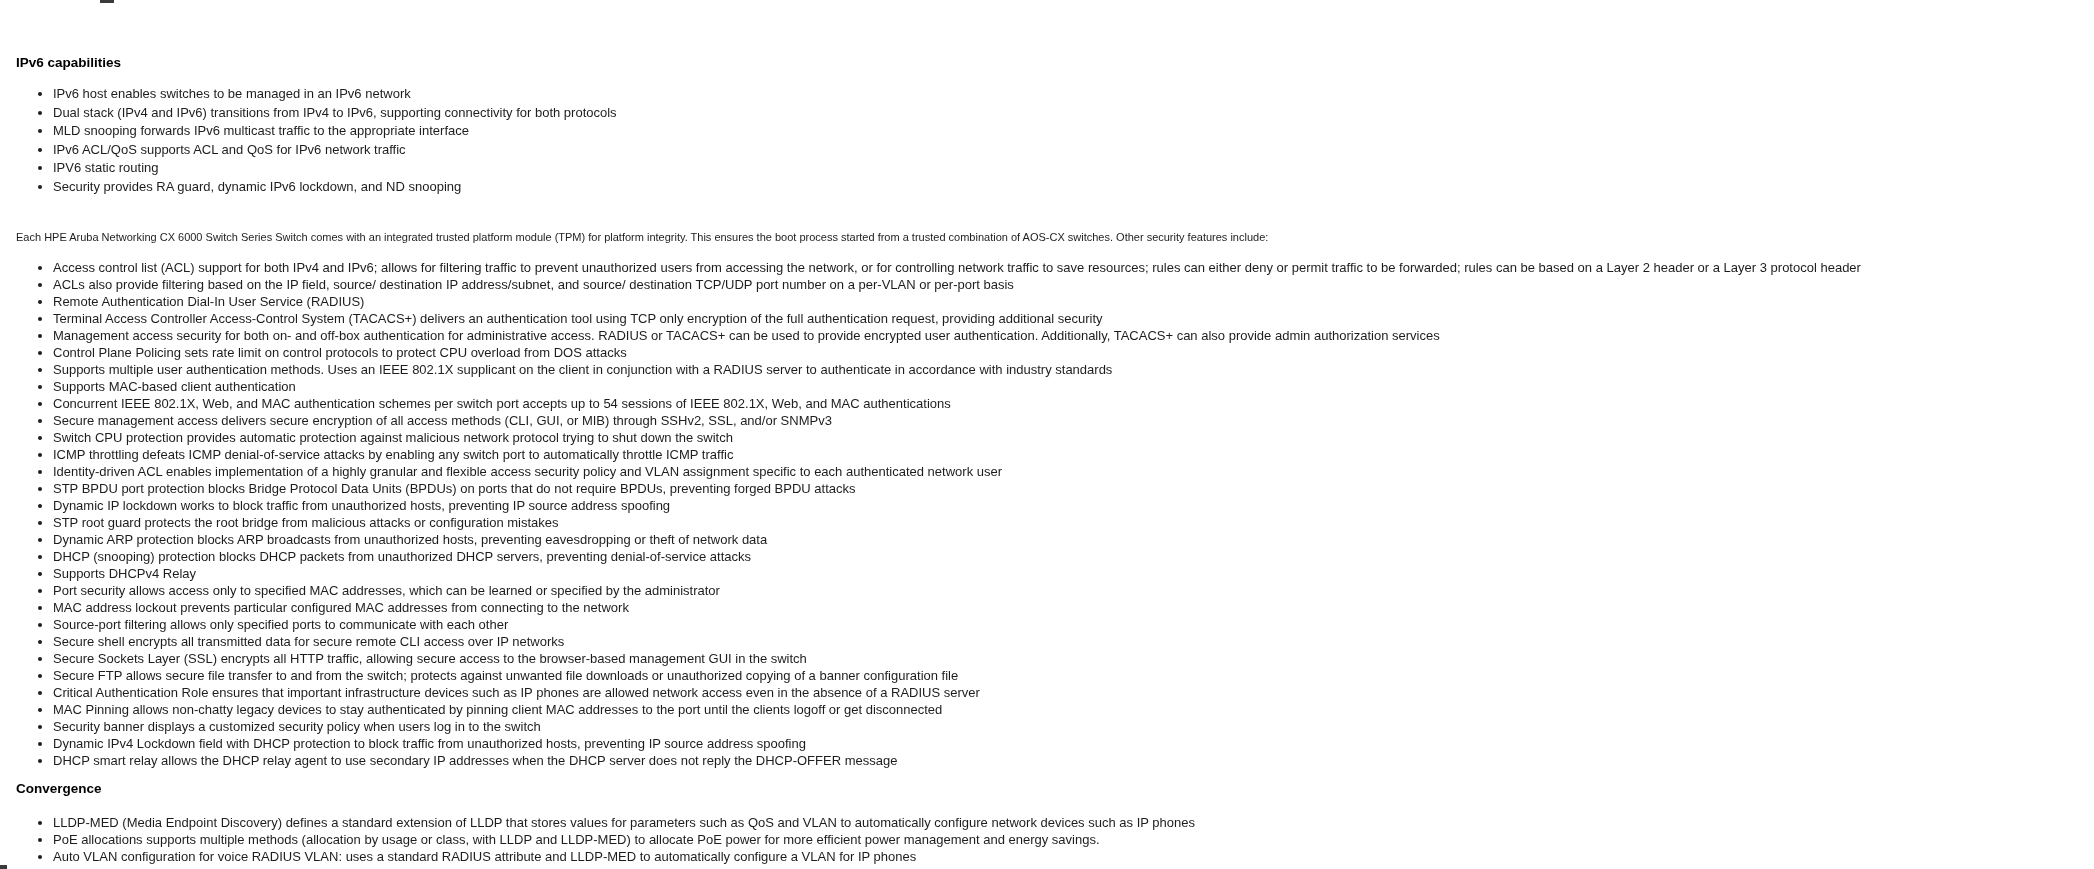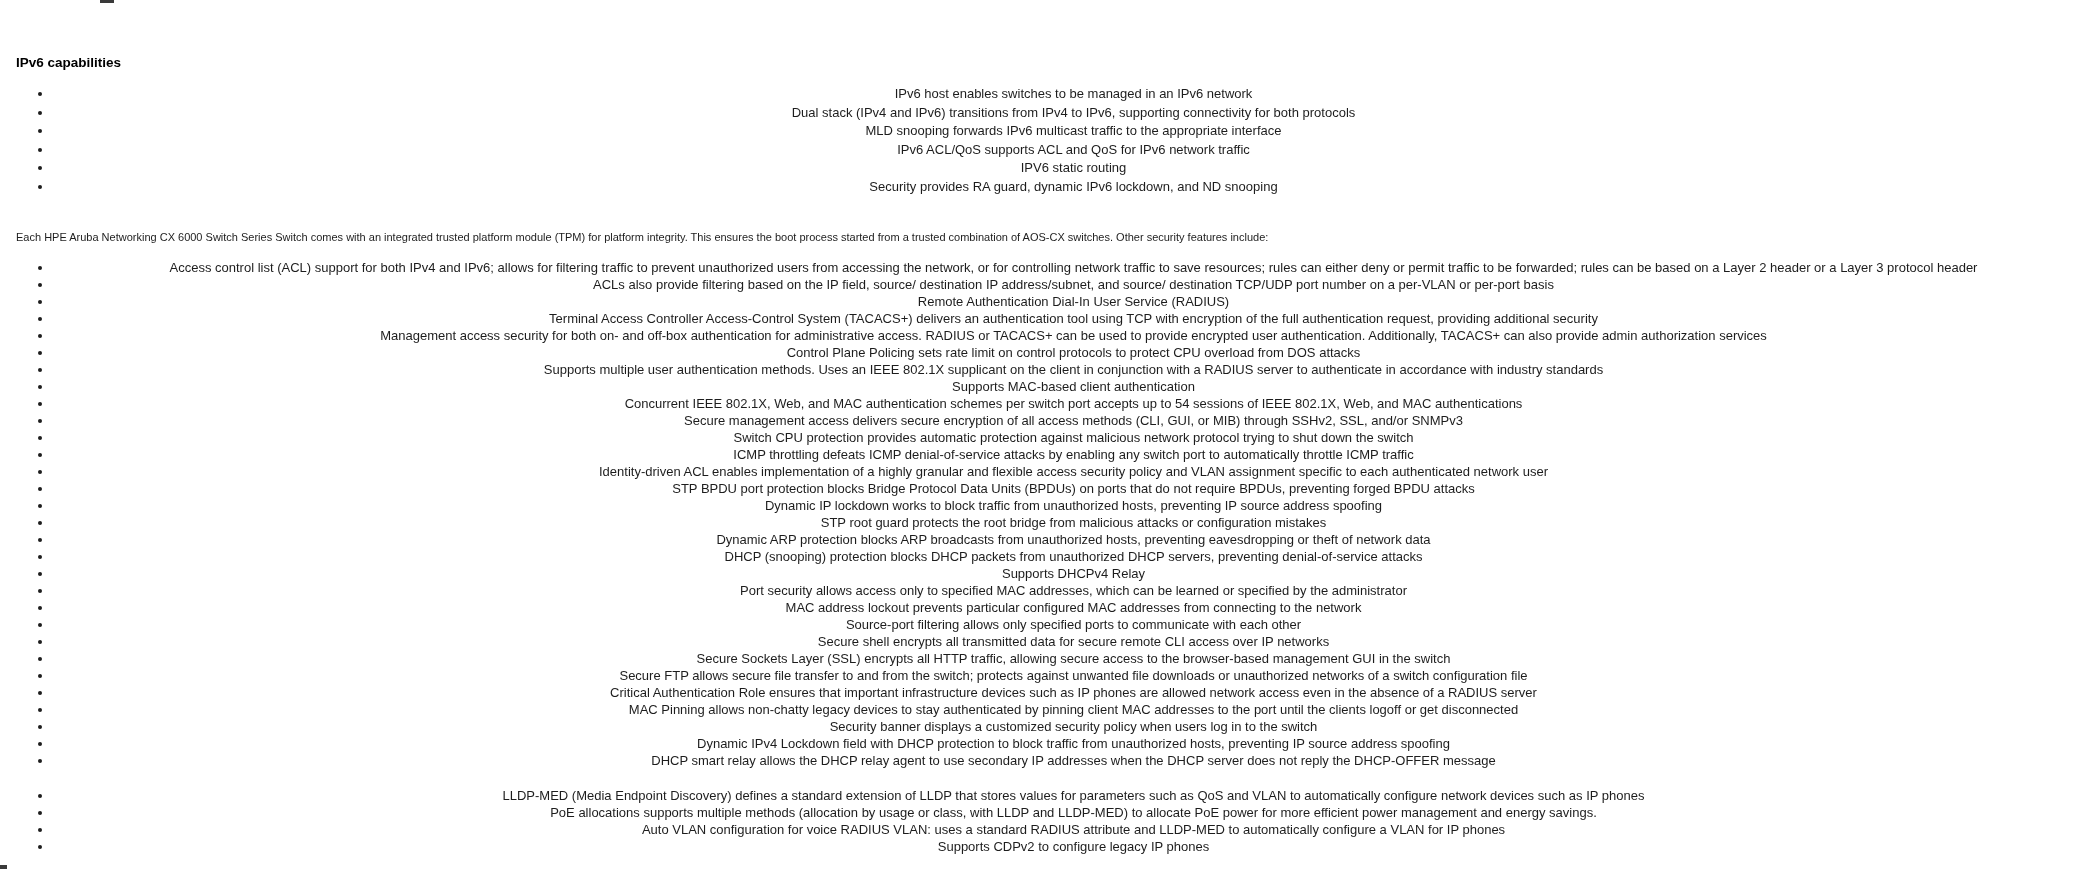--- a/index.html
+++ b/index.html
@@ -34,21 +34,20 @@
   }
   .bullet-list {
     list-style: disc outside;
     margin: 0;
     padding-left: 37px;
   }
   .bullet-item {
     font-size: 13px;
     line-height: 17px;
     white-space: nowrap;
-    text-align: center;
   }
   #section-ipv6 .bullet-list { margin-top: 15px; }
   #section-ipv6 .bullet-item { line-height: 18.6px; }
   #section-security { margin-top: 32px; }
   #section-security .bullet-list { margin-top: 13px; }
   #section-convergence { margin-top: 13px; }
   #section-convergence .bullet-list { margin-top: 18px; }
   
   .artifact-top {
     position: absolute;
@@ -86,51 +85,52 @@
         <li class="bullet-item">Security provides RA guard, dynamic IPv6 lockdown, and ND snooping</li>
       </ul>
   </section>
 
   <section id="section-security">
     <p class="section-intro">Each HPE Aruba Networking CX 6000 Switch Series Switch comes with an integrated trusted platform module (TPM) for platform integrity. This ensures the boot process started from a trusted combination of AOS-CX switches. Other security features include:</p>
     <ul class="bullet-list">
         <li class="bullet-item">Access control list (ACL) support for both IPv4 and IPv6; allows for filtering traffic to prevent unauthorized users from accessing the network, or for controlling network traffic to save resources; rules can either deny or permit traffic to be forwarded; rules can be based on a Layer 2 header or a Layer 3 protocol header</li>
         <li class="bullet-item">ACLs also provide filtering based on the IP field, source/ destination IP address/subnet, and source/ destination TCP/UDP port number on a per-VLAN or per-port basis</li>
         <li class="bullet-item">Remote Authentication Dial-In User Service (RADIUS)</li>
-        <li class="bullet-item">Terminal Access Controller Access-Control System (TACACS+) delivers an authentication tool using TCP with encryption of the full authentication request, providing additional security</li>
+        <li class="bullet-item">Terminal Access Controller Access-Control System (TACACS+) delivers an authentication tool using TCP only encryption of the full authentication request, providing additional security</li>
         <li class="bullet-item">Management access security for both on- and off-box authentication for administrative access. RADIUS or TACACS+ can be used to provide encrypted user authentication. Additionally, TACACS+ can also provide admin authorization services</li>
         <li class="bullet-item">Control Plane Policing sets rate limit on control protocols to protect CPU overload from DOS attacks</li>
         <li class="bullet-item">Supports multiple user authentication methods. Uses an IEEE 802.1X supplicant on the client in conjunction with a RADIUS server to authenticate in accordance with industry standards</li>
         <li class="bullet-item">Supports MAC-based client authentication</li>
         <li class="bullet-item">Concurrent IEEE 802.1X, Web, and MAC authentication schemes per switch port accepts up to 54 sessions of IEEE 802.1X, Web, and MAC authentications</li>
         <li class="bullet-item">Secure management access delivers secure encryption of all access methods (CLI, GUI, or MIB) through SSHv2, SSL, and/or SNMPv3</li>
         <li class="bullet-item">Switch CPU protection provides automatic protection against malicious network protocol trying to shut down the switch</li>
         <li class="bullet-item">ICMP throttling defeats ICMP denial-of-service attacks by enabling any switch port to automatically throttle ICMP traffic</li>
         <li class="bullet-item">Identity-driven ACL enables implementation of a highly granular and flexible access security policy and VLAN assignment specific to each authenticated network user</li>
         <li class="bullet-item">STP BPDU port protection blocks Bridge Protocol Data Units (BPDUs) on ports that do not require BPDUs, preventing forged BPDU attacks</li>
         <li class="bullet-item">Dynamic IP lockdown works to block traffic from unauthorized hosts, preventing IP source address spoofing</li>
         <li class="bullet-item">STP root guard protects the root bridge from malicious attacks or configuration mistakes</li>
         <li class="bullet-item">Dynamic ARP protection blocks ARP broadcasts from unauthorized hosts, preventing eavesdropping or theft of network data</li>
         <li class="bullet-item">DHCP (snooping) protection blocks DHCP packets from unauthorized DHCP servers, preventing denial-of-service attacks</li>
         <li class="bullet-item">Supports DHCPv4 Relay</li>
         <li class="bullet-item">Port security allows access only to specified MAC addresses, which can be learned or specified by the administrator</li>
         <li class="bullet-item">MAC address lockout prevents particular configured MAC addresses from connecting to the network</li>
         <li class="bullet-item">Source-port filtering allows only specified ports to communicate with each other</li>
         <li class="bullet-item">Secure shell encrypts all transmitted data for secure remote CLI access over IP networks</li>
         <li class="bullet-item">Secure Sockets Layer (SSL) encrypts all HTTP traffic, allowing secure access to the browser-based management GUI in the switch</li>
-        <li class="bullet-item">Secure FTP allows secure file transfer to and from the switch; protects against unwanted file downloads or unauthorized networks of a switch configuration file</li>
+        <li class="bullet-item">Secure FTP allows secure file transfer to and from the switch; protects against unwanted file downloads or unauthorized copying of a banner configuration file</li>
         <li class="bullet-item">Critical Authentication Role ensures that important infrastructure devices such as IP phones are allowed network access even in the absence of a RADIUS server</li>
         <li class="bullet-item">MAC Pinning allows non-chatty legacy devices to stay authenticated by pinning client MAC addresses to the port until the clients logoff or get disconnected</li>
         <li class="bullet-item">Security banner displays a customized security policy when users log in to the switch</li>
         <li class="bullet-item">Dynamic IPv4 Lockdown field with DHCP protection to block traffic from unauthorized hosts, preventing IP source address spoofing</li>
         <li class="bullet-item">DHCP smart relay allows the DHCP relay agent to use secondary IP addresses when the DHCP server does not reply the DHCP-OFFER message</li>
       </ul>
   </section>
 
   <section id="section-convergence">
+    <h2 class="section-heading">Convergence</h2>
     <ul class="bullet-list">
         <li class="bullet-item">LLDP-MED (Media Endpoint Discovery) defines a standard extension of LLDP that stores values for parameters such as QoS and VLAN to automatically configure network devices such as IP phones</li>
         <li class="bullet-item">PoE allocations supports multiple methods (allocation by usage or class, with LLDP and LLDP-MED) to allocate PoE power for more efficient power management and energy savings.</li>
         <li class="bullet-item">Auto VLAN configuration for voice RADIUS VLAN: uses a standard RADIUS attribute and LLDP-MED to automatically configure a VLAN for IP phones</li>
         <li class="bullet-item">Supports CDPv2 to configure legacy IP phones</li>
       </ul>
   </section>
 
 </main>
 

